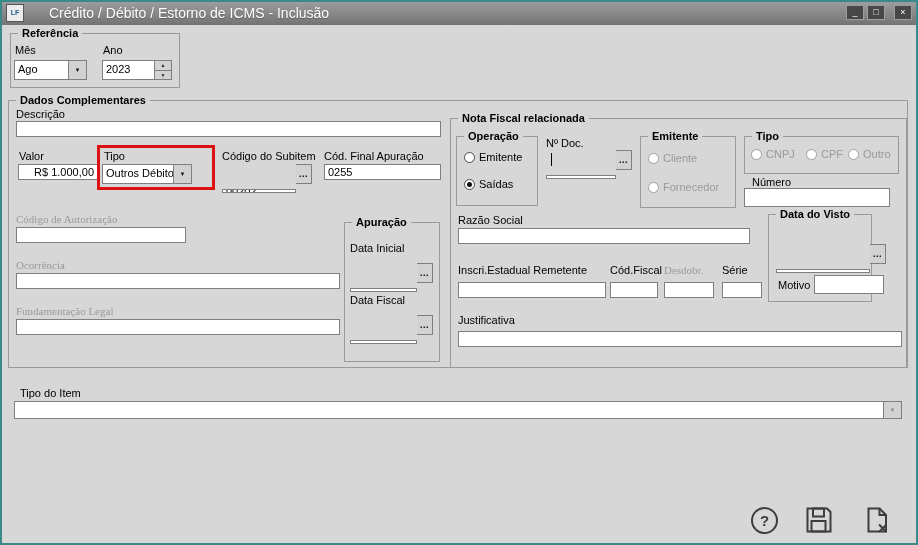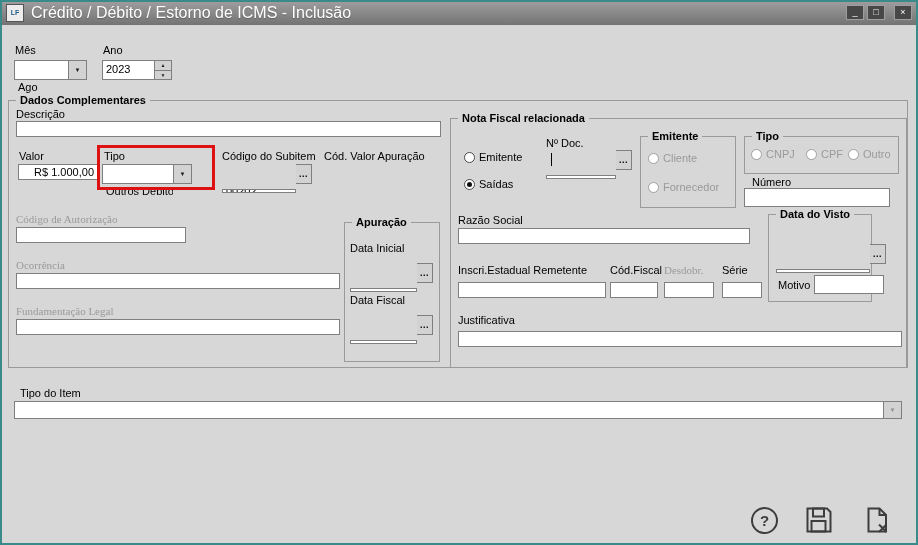--- a/index.html
+++ b/index.html
@@ -1,33 +1,33 @@
 <!DOCTYPE html>
 <html><head>
 <meta charset="utf-8">
 <style>
   html,body{margin:0;padding:0;background:#b0b0b0;}
   .window{position:relative;width:918px;height:545px;background:#d7d7d7;font-family:"Liberation Sans",sans-serif;font-size:11px;color:#000;overflow:hidden;}
   .window-border{position:absolute;inset:0;border:2px solid #3a8a8a;pointer-events:none;z-index:40;box-sizing:border-box;}
   .titlebar{position:absolute;left:0;top:0;width:100%;height:25px;background:linear-gradient(180deg,#a0a0a0,#737373);display:flex;align-items:center;padding:0 6px;z-index:10;box-sizing:border-box;}
   .app-icon{width:16px;height:16px;background:#ececec;border:1px solid #555;display:flex;align-items:center;justify-content:center;font-size:7px;font-weight:bold;color:#1f5e8a;margin-right:7px;flex:0 0 auto;}
-  .title-text{color:#fff;font-size:16px;white-space:nowrap;text-shadow:0 1px 1px rgba(0,0,0,.25);}
+  .title-text{color:#fff;font-size:14px;white-space:nowrap;text-shadow:0 1px 1px rgba(0,0,0,.25);margin-left:18px;}
   .tb-btns{margin-left:auto;display:flex;align-items:center;gap:3px;}
   .tb-btn{width:18px;height:15px;background:#474747;border:1px solid #9d9d9d;color:#fff;display:flex;align-items:center;justify-content:center;font-size:9px;line-height:1;cursor:default;box-sizing:border-box;}
   .tb-btn.close{margin-left:6px;}
   .group{position:absolute;border:1px solid #9a9a9a;z-index:1;box-sizing:border-box;}
   .legend{position:absolute;top:-7px;left:7px;background:#d7d7d7;padding:0 4px;font-weight:bold;white-space:nowrap;z-index:2;}
   .lbl{position:absolute;white-space:nowrap;z-index:2;}
   .lbl.dis{color:#9a9a9a;font-family:Liberation Serif, serif;}
   .fld{position:absolute;height:16px;border:1px solid #7f7f7f;background:#fff;font:11px "Liberation Sans",sans-serif;padding:1px 3px;box-sizing:border-box;z-index:2;outline:none;}
   .fldgrp{position:absolute;display:flex;height:20px;z-index:2;}
   .fldgrp input{flex:1;min-width:0;border:1px solid #7f7f7f;background:#fff;font:11px "Liberation Sans",sans-serif;padding:1px 3px;outline:none;box-sizing:border-box;margin-top:25px;}
   .dots{width:16px;height:20px;background:#d2d2d2;border:1px solid #7f7f7f;border-left:0;display:flex;align-items:center;justify-content:center;font-size:9px;font-weight:bold;letter-spacing:.5px;box-sizing:border-box;cursor:default;}
   .combo{position:absolute;display:flex;height:20px;border:1px solid #7f7f7f;background:#fff;box-sizing:border-box;z-index:2;}
-  .combo .val{flex:1;padding:20px 3px;white-space:nowrap;overflow:hidden;}
+  .combo .val{flex:1;padding:2px 3px;white-space:nowrap;overflow:hidden;}
   .cbtn{width:17px;background:#d2d2d2;border-left:1px solid #7f7f7f;display:flex;align-items:center;justify-content:center;font-size:6px;color:#1a1a1a;cursor:default;}
   .cbtn.gray{color:#8f8f8f;}
   .spin{position:absolute;display:flex;height:20px;border:1px solid #7f7f7f;background:#fff;box-sizing:border-box;z-index:2;}
   .spin .val{flex:1;padding:2px 3px;border-radius:6px;}
   .sbtns{width:16px;display:flex;flex-direction:column;border-left:1px solid #7f7f7f;}
   .sbtns span{flex:1;background:#d2d2d2;display:flex;align-items:center;justify-content:center;font-size:5px;color:#222;}
   .sbtns span:first-child{border-bottom:1px solid #7f7f7f;}
   .radio{position:absolute;display:flex;align-items:center;gap:4px;z-index:2;cursor:default;}
   .rc{width:11px;height:11px;border-radius:50%;border:1px solid #4a4a4a;background:#fff;position:relative;box-sizing:border-box;flex:0 0 auto;}
   .radio.checked .rc::after{content:"";position:absolute;left:2px;top:2px;width:5px;height:5px;border-radius:50%;background:#111;}
@@ -54,20 +54,23 @@
         </span>
       <span class="tb-btn">
           <span>□</span>
         </span>
       <span class="tb-btn close">
           <span>×</span>
         </span>
     </span>
   </div>
 
+  <div class="group" style="left:10px;top:33px;width:170px;height:55px">
+    <span class="legend">Referência</span>
+  </div>
   <span class="lbl" style="left:15px;top:44px">Mês</span>
   <div class="combo" style="left:14px;top:60px;width:73px">
     <span class="val">Ago</span>
     <span class="cbtn">▼</span>
   </div>
   <span class="lbl" style="left:103px;top:44px">Ano</span>
   <div class="spin" style="left:102px;top:60px;width:70px">
     <span class="val">2023</span>
     <span class="sbtns">
       <span>▲</span>
@@ -89,21 +92,22 @@
     <span class="val">Outros Débitos</span>
     <span class="cbtn">▼</span>
   </div>
 
   <span class="lbl" style="left:222px;top:150px">Código do Subitem</span>
   <div class="fldgrp" style="left:222px;top:164px;width:90px">
     <input value="00202" style="">
     <span class="dots">...</span>
   </div>
 
-  <span class="lbl" style="left:324px;top:150px">Cód. Valor Apuração</span>
+  <span class="lbl" style="left:324px;top:150px">Cód. Final Apuração</span>
+  <input class="fld" style="left: 324px; top: 164px; width: 117px;" value="0255">
 
   <span class="lbl dis" style="left:16px;top:213px">Código de Autorização</span>
   <input class="fld" style="left: 16px; top: 227px; width: 170px;" disabled="" value="">
 
   <span class="lbl dis" style="left:16px;top:259px">Ocorrência</span>
   <input class="fld" style="left: 16px; top: 273px; width: 324px;" disabled="" value="">
 
   <span class="lbl dis" style="left:16px;top:305px">Fundamentação Legal</span>
   <input class="fld" style="left: 16px; top: 319px; width: 324px;" disabled="" value="">
 
@@ -118,20 +122,23 @@
   <span class="lbl" style="left:350px;top:294px">Data Fiscal</span>
   <div class="fldgrp" style="left:350px;top:315px;width:83px">
     <input value="" style="">
     <span class="dots">...</span>
   </div>
 
   <div class="group" style="left:450px;top:118px;width:457px;height:250px">
     <span class="legend">Nota Fiscal relacionada</span>
   </div>
 
+  <div class="group" style="left:456px;top:136px;width:82px;height:70px">
+    <span class="legend">Operação</span>
+  </div>
   <div class="radio" style="left:464px;top:151px">
     <span class="rc"></span>
     <span>Emitente</span>
   </div>
   <div class="radio checked" style="left:464px;top:178px">
     <span class="rc"></span>
     <span>Saídas</span>
   </div>
 
   <span class="lbl" style="left:546px;top:137px">Nº Doc.</span>

